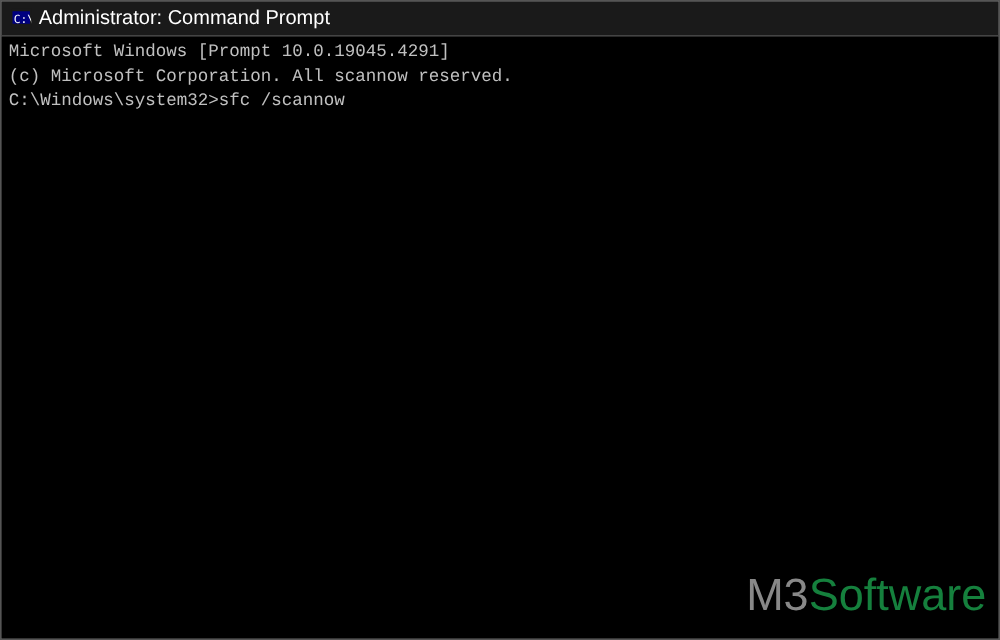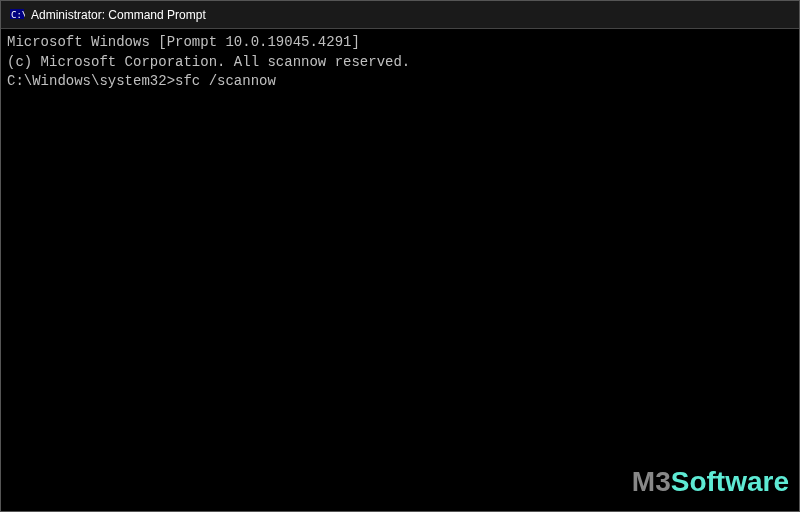--- a/index.html
+++ b/index.html
@@ -43,21 +43,21 @@
       justify-content: center;
       flex-shrink: 0;
     }
 
     #titlebar-icon svg {
       width: 16px;
       height: 16px;
     }
 
     #titlebar-title {
-      font-size: 12px;
+      font-size: 16px;
       font-family: 'Segoe UI', Arial, sans-serif;
       color: #ffffff;
     }
 
     #terminal-body {
       background: #000000;
       color: #c0c0c0;
       flex: 1;
       padding: 4px 6px;
       font-size: 14px;
@@ -68,22 +68,22 @@
     .terminal-line {
       white-space: pre;
       color: #c0c0c0;
     }
 
     #watermark {
       position: absolute;
       bottom: 10px;
       right: 10px;
       font-family: Arial, sans-serif;
-      font-size: 28px;
-      font-weight: bold;
+      font-size: 36px;
+      font-weight: normal;
       display: flex;
       align-items: baseline;
       gap: 0;
     }
 
     #watermark-m3 {
       color: #888888;
     }
 
     #watermark-software {
@@ -107,16 +107,16 @@
 
   <div id="terminal-body">
     <div id="terminal-lines">
         <div class="terminal-line">Microsoft Windows [Prompt 10.0.19045.4291]</div>
         <div class="terminal-line">(c) Microsoft Corporation. All scannow reserved.</div>
         <div class="terminal-line"></div>
         <div class="terminal-line">C:\Windows\system32&gt;sfc /scannow</div>
       </div>
     <div id="watermark">
       <span id="watermark-m3" style="color: rgb(136, 136, 136);">M3</span>
-      <span id="watermark-software" style="color: #5eead4;"> Software</span>
+      <span id="watermark-software" style="color: #15803d;"> Software</span>
     </div>
   </div>
 </div>
 
 </body></html>

